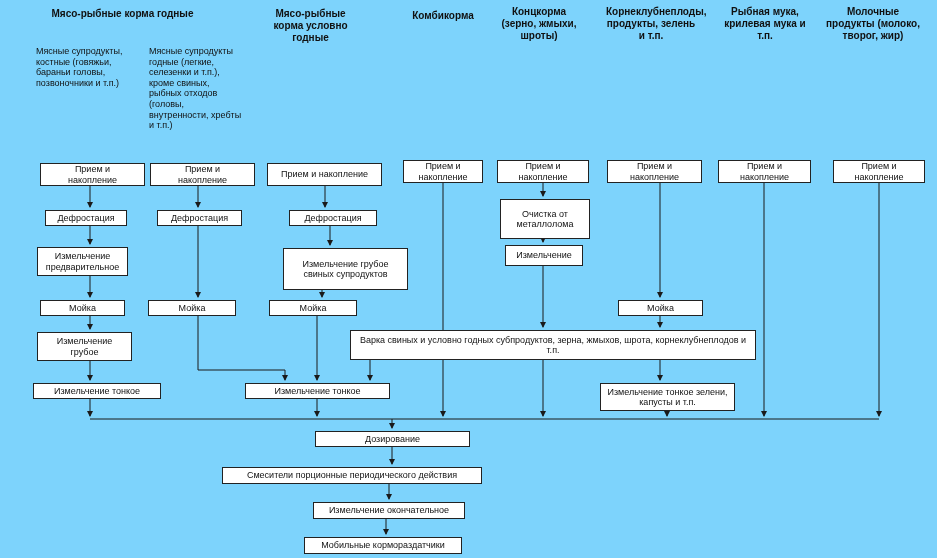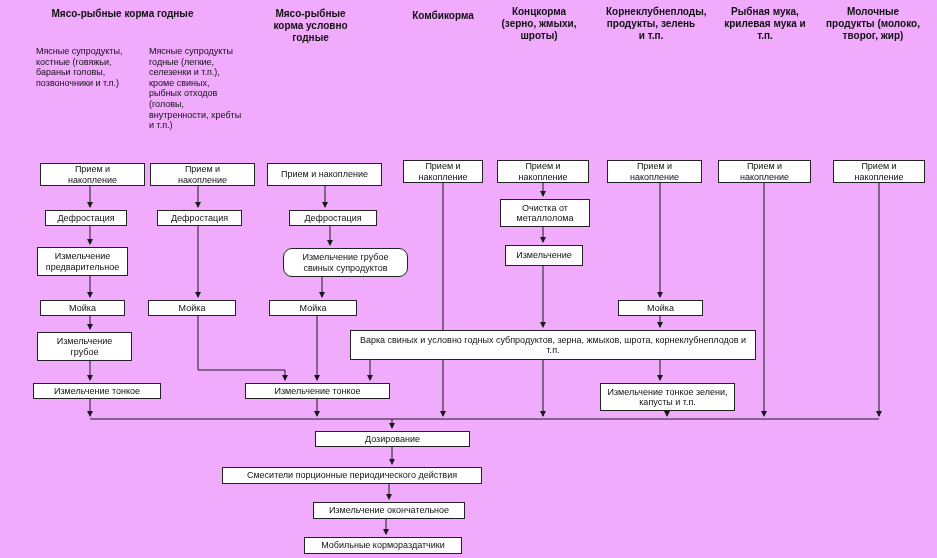--- a/index.html
+++ b/index.html
@@ -1,16 +1,16 @@
 <!DOCTYPE html>
 <html><head>
 <meta charset="utf-8">
 <style>
   html,body{margin:0;padding:0;background:#fff;}
-  #stage{position:relative;width:937px;height:558px;background:#f0abfc;
+  #stage{position:relative;width:937px;height:558px;background:#7dd3fc;
          font-family:"Liberation Sans",sans-serif;color:#111;overflow:hidden;}
   .box{position:absolute;box-sizing:border-box;border:1px solid #222;background:#fff;
        display:flex;align-items:center;justify-content:center;text-align:center;
        font-size:9px;line-height:1.12;padding:1px 3px;z-index:2;}
   .pw{padding:1px 13px;}
   .hdr{position:absolute;text-align:center;font-weight:700;font-size:10px;
        line-height:1.18;z-index:2;}
   .sub{position:absolute;font-size:9px;line-height:1.18;z-index:2;text-align:left;}
   svg.wires{position:absolute;left:0;top:0;z-index:1;}
   svg.wires line{stroke:#1a1a1a;stroke-width:1;}
@@ -86,24 +86,24 @@
   <div class="box pw" style="left:267px;top:163px;width:115px;height:23px;">Прием и накопление</div>
   <div class="box" style="left:403px;top:160px;width:80px;height:23px;">Прием и накопление</div>
   <div class="box pw" style="left:497px;top:160px;width:92px;height:23px;">Прием и накопление</div>
   <div class="box pw" style="left:607px;top:160px;width:95px;height:23px;">Прием и накопление</div>
   <div class="box pw" style="left:718px;top:160px;width:93px;height:23px;">Прием и накопление</div>
   <div class="box pw" style="left:833px;top:160px;width:92px;height:23px;">Прием и накопление</div>
 
   <div class="box" style="left:45px;top:210px;width:82px;height:16px;">Дефростация</div>
   <div class="box" style="left:157px;top:210px;width:85px;height:16px;">Дефростация</div>
   <div class="box" style="left:289px;top:210px;width:88px;height:16px;">Дефростация</div>
-  <div class="box" style="left:500px;top:199px;width:90px;height:28px;">Очистка от металлолома</div>
+  <div class="box" style="left:500px;top:199px;width:90px;height:40px;">Очистка от металлолома</div>
 
   <div class="box" style="left:37px;top:247px;width:91px;height:29px;">Измельчение предварительное</div>
-  <div class="box" style="left:283px;top:248px;width:125px;height:29px;border-radius:9px;">Измельчение грубое свиных супродуктов</div>
+  <div class="box" style="left:283px;top:248px;width:125px;height:42px;">Измельчение грубое свиных супродуктов</div>
   <div class="box" style="left:505px;top:245px;width:78px;height:21px;">Измельчение</div>
 
   <div class="box" style="left:40px;top:300px;width:85px;height:16px;">Мойка</div>
   <div class="box" style="left:148px;top:300px;width:88px;height:16px;">Мойка</div>
   <div class="box" style="left:269px;top:300px;width:88px;height:16px;">Мойка</div>
   <div class="box" style="left:618px;top:300px;width:85px;height:16px;">Мойка</div>
 
   <div class="box pw" style="left:37px;top:332px;width:95px;height:29px;">Измельчение грубое</div>
   <div class="box" style="left:350px;top:330px;width:406px;height:30px;">Варка свиных и условно годных субпродуктов, зерна, жмыхов, шрота, корнеклубнеплодов и т.п.</div>
 

